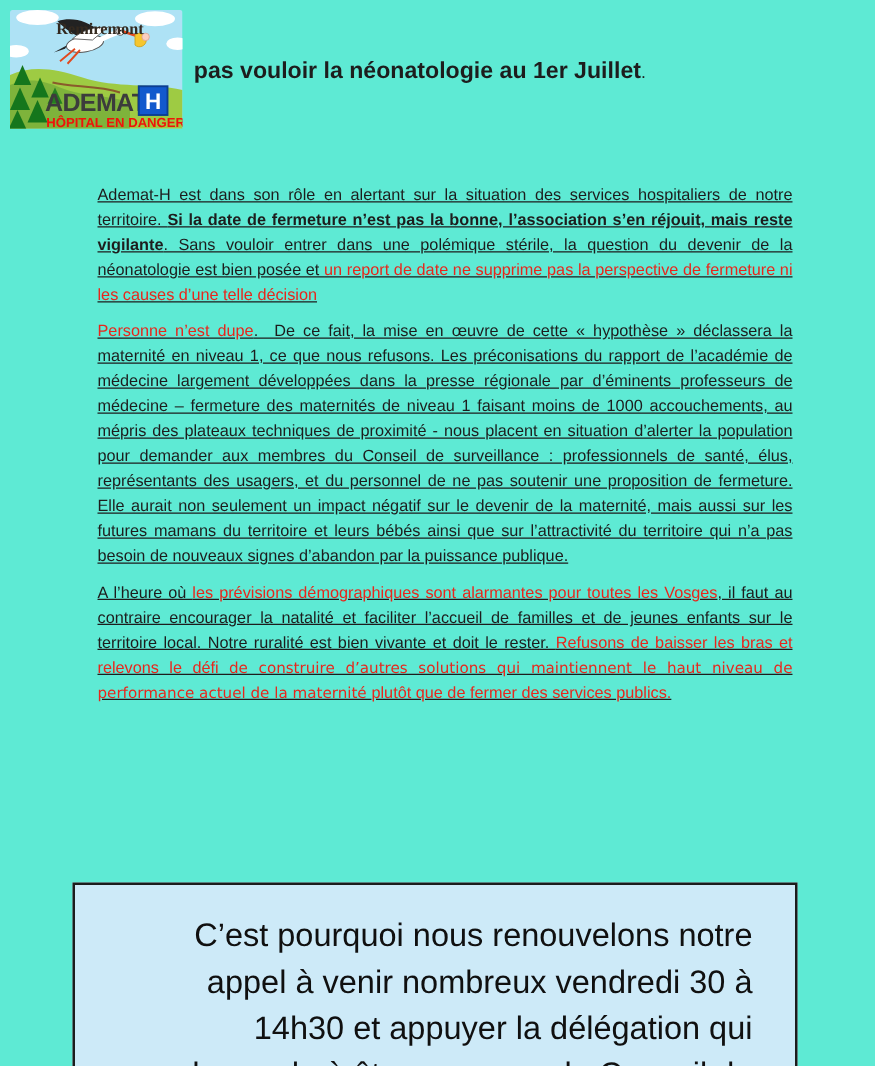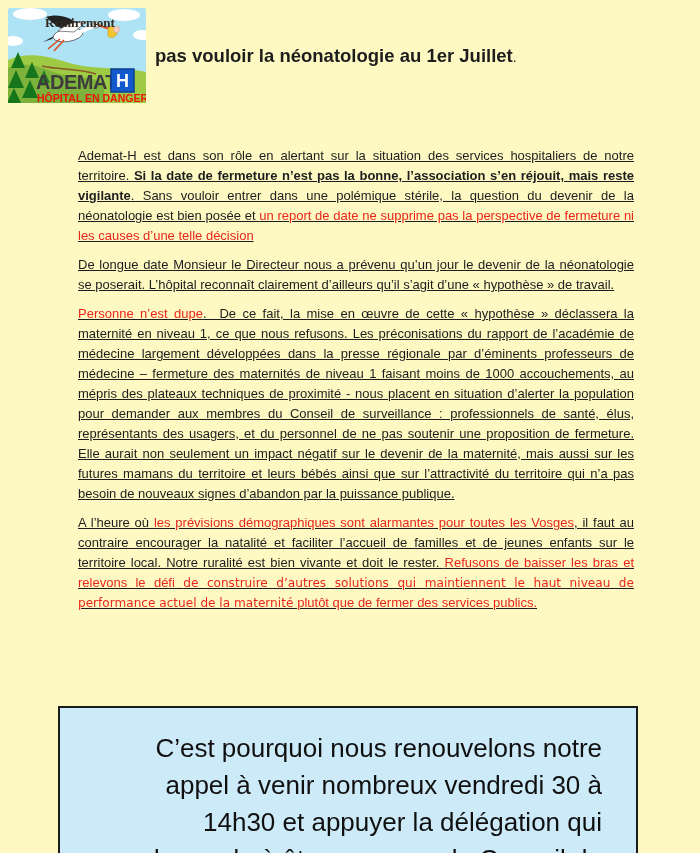--- a/index.html
+++ b/index.html
@@ -3,21 +3,21 @@
 <meta charset="utf-8">
 <style>
   :root{
     --ink:#1d1d1d; --red:#e8261c;
     --callout-bg:#cdeaf8; --callout-border:#1c1c1c;
     --logo-sky:#aee2f5; --logo-hill:#9ecb43; --logo-hill-dark:#5d9c33;
     --logo-tree:#15761c; --logo-blue:#1259cd; --logo-red:#ee1309;
   }
   html,body{margin:0;padding:0;}
   body{width:700px;height:853px;background:#fff;font-family:"Liberation Sans",sans-serif;}
-  .page{position:relative;width:700px;height:853px;background:#fef9c3;overflow:hidden;}
+  .page{position:relative;width:700px;height:853px;background:#5eead4;overflow:hidden;}
 
   
   .logo{position:absolute;left:8px;top:8px;width:138px;height:95px;}
   .doc-title{position:absolute;left:155px;top:42px;width:510px;margin:0;
     font-size:18.5px;font-weight:bold;line-height:28px;color:var(--ink);}
   .doc-title .tline{display:block;}
   .doc-title .tline2{display:inline;}
   .doc-title .np{font-weight:normal;font-size:14px;}
 
   
@@ -84,21 +84,20 @@
       <text x="29" y="93.5" style="font-family:'Liberation Sans',sans-serif;font-size:10.5px;font-weight:bold;fill:var(--logo-red)">HÔPITAL EN DANGER</text>
     </svg>
   </div>
 
   <h1 class="doc-title"><span class="tline2">pas vouloir la néonatologie au 1er Juillet</span><span class="np">.</span></h1>
 
   <main class="doc-body">
     <p class="para"><span>Ademat-H est dans son rôle en alertant sur la situation des services hospitaliers de notre territoire. </span><span class="b">Si la date de fermeture n’est pas la bonne, l’association s’en réjouit, mais reste vigilante</span><span>. Sans vouloir entrer dans une polémique stérile, la question du devenir de la néonatologie est bien posée et </span><span class="r">un report de date ne supprime pas la perspective de fermeture ni les causes d’une telle décision</span></p>
 
 
-    <p class="para"><span>De longue date Monsieur le Directeur nous a prévenu qu’un jour le devenir de la néonatologie se poserait. L’hôpital reconnaît clairement d’ailleurs qu’il s’agit d’une « hypothèse » de travail.</span></p>
 
     <p class="para"><span class="r">Personne n’est dupe</span><span>. &nbsp;De ce fait, la mise en œuvre de cette « hypothèse » déclassera la maternité en niveau 1, ce que nous refusons. Les préconisations du rapport de l’académie de médecine largement développées dans la presse régionale par d’éminents professeurs de médecine – fermeture des maternités de niveau 1 faisant moins de 1000 accouchements, au mépris des plateaux techniques de proximité - nous placent en situation d’alerter la population pour demander aux membres du Conseil de surveillance : professionnels de santé, élus, représentants des usagers, et du personnel de ne pas soutenir une proposition de fermeture. Elle aurait non seulement un impact négatif sur le devenir de la maternité, mais aussi sur les futures mamans du territoire et leurs bébés ainsi que sur l’attractivité du territoire qui n’a pas besoin de nouveaux signes d’abandon par la puissance publique.</span></p>
 
     <p class="para"><span>A l’heure où </span><span class="r">les prévisions démographiques sont alarmantes pour toutes les Vosges</span><span>, il faut au contraire encourager la natalité et faciliter l’accueil de familles et de jeunes enfants sur le territoire local. Notre ruralité est bien vivante et doit le rester. </span><span class="r">Refusons de baisser les bras et relevons le défi </span><span class="alt">de construire d’autres solutions qui maintiennent le haut niveau de performance actuel de la maternité </span><span class="r">plutôt que de fermer des services publics.</span></p>
 
   </main>
 
   <div class="callout">
     <p>C’est pourquoi nous renouvelons notre appel à venir nombreux vendredi 30 à 14h30 et appuyer la délégation qui demande à être reçue par le Conseil de Surveillance.</p>
   </div>

